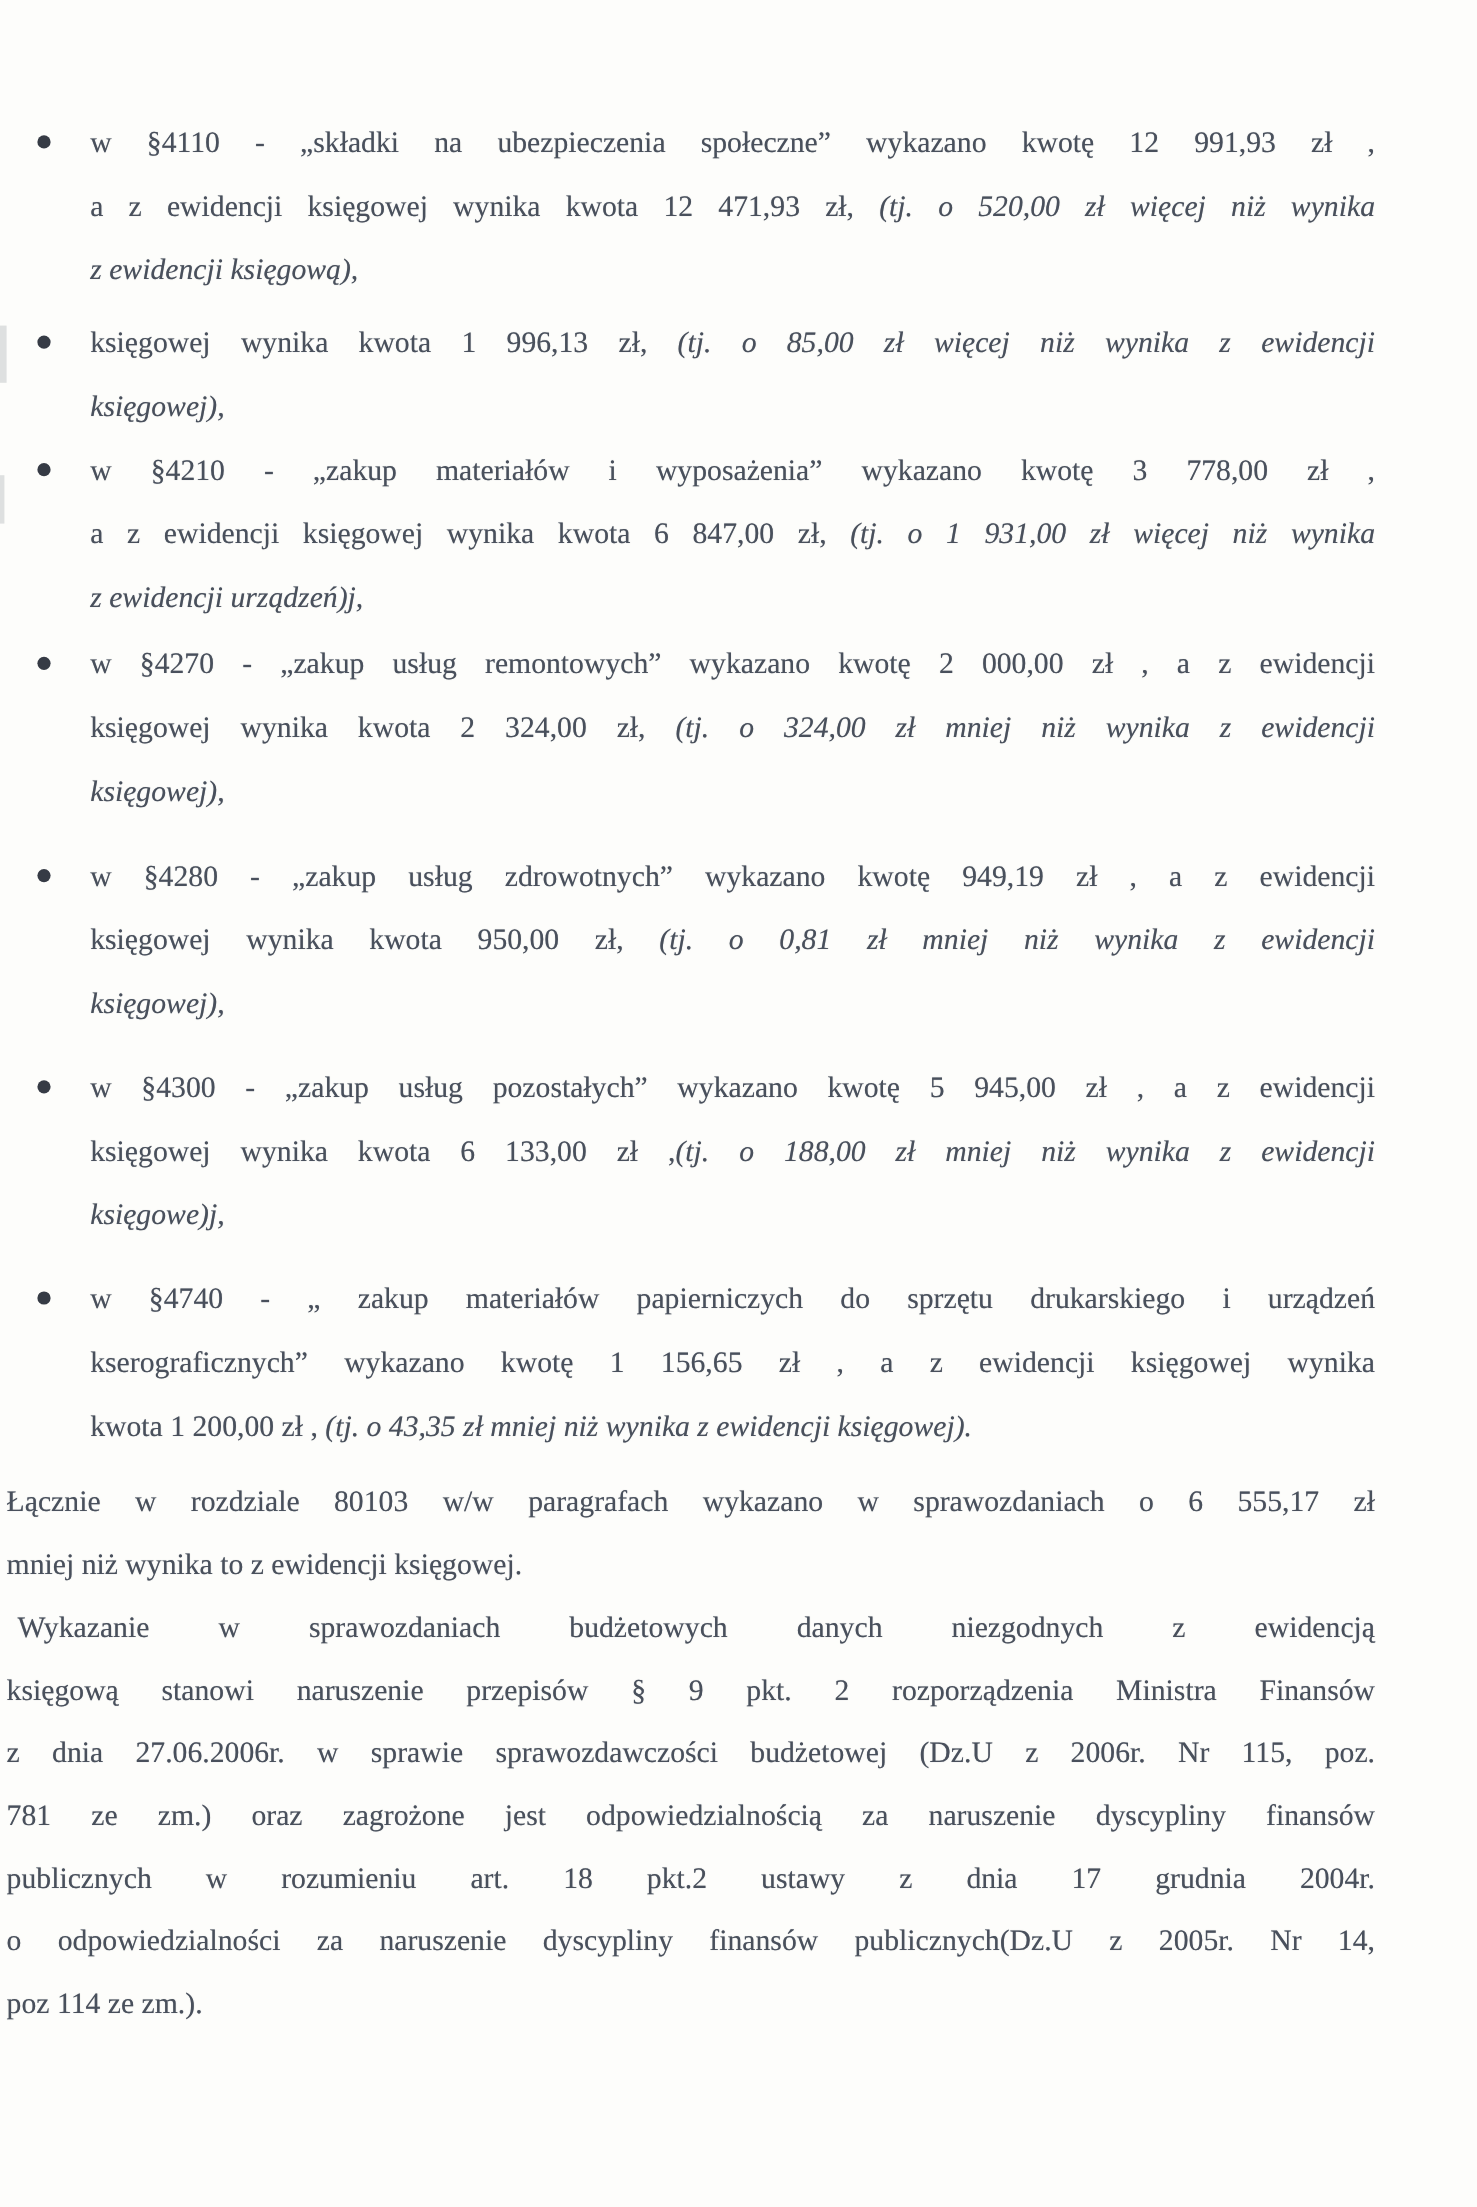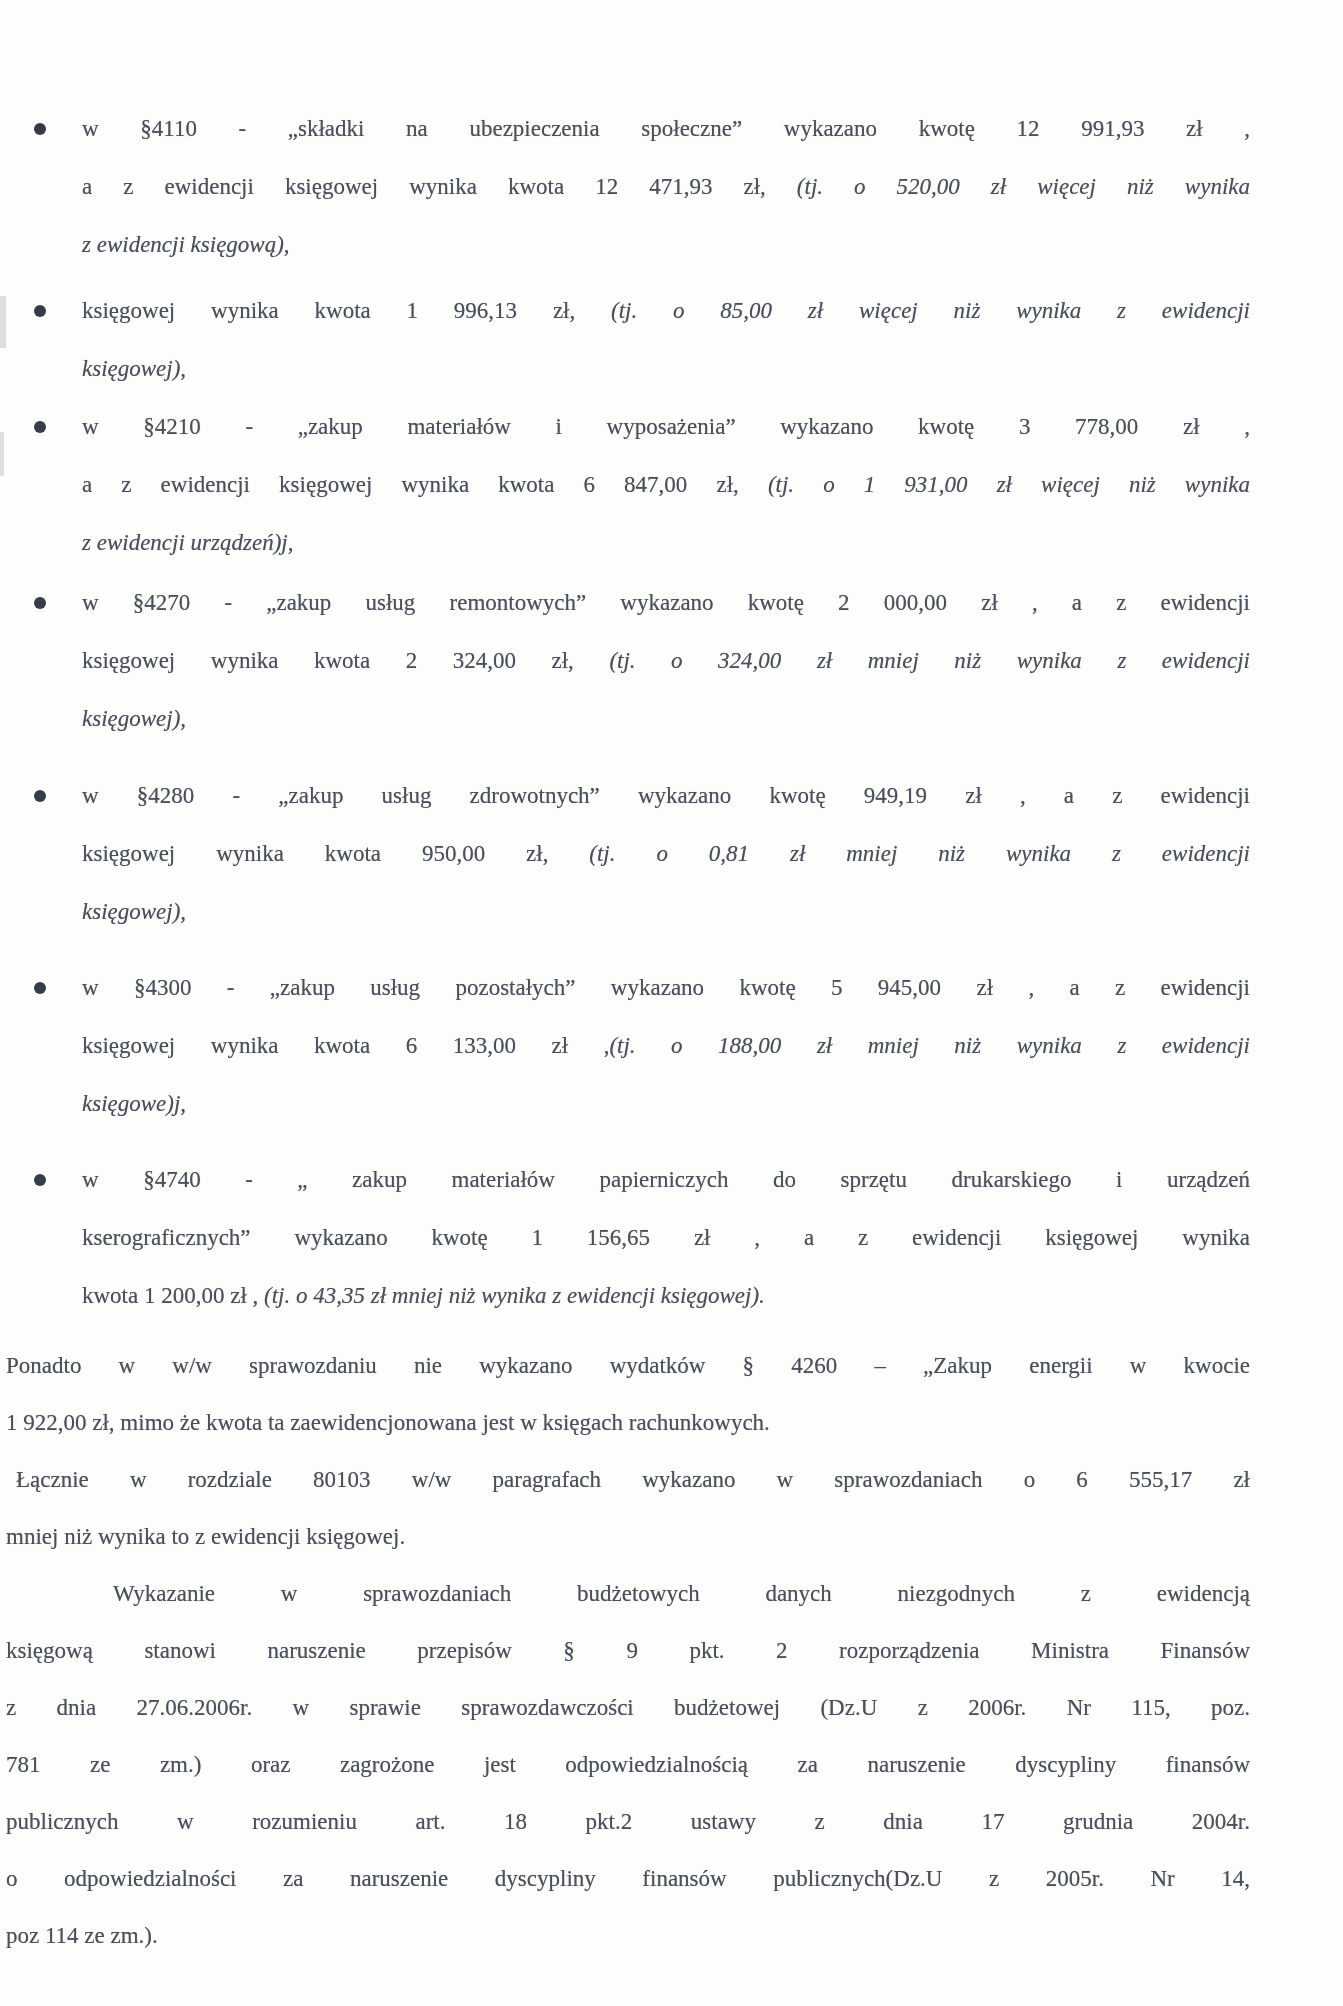--- a/index.html
+++ b/index.html
@@ -22,21 +22,21 @@
     background:var(--paper);
     overflow:hidden;
     color:var(--ink);
   }
   .content{
     position:absolute;
     left:6px;top:100px;
     width:1244px;
   }
   .line{
-    font-size:23px;
+    font-size:27px;
     line-height:var(--lh-bullet);
     height:var(--lh-bullet);
     text-align:justify;
     text-align-last:justify;
     text-shadow:0 0 0.7px rgba(73,80,92,0.55);
   }
   .line.short{
     text-align-last:left;
   }
   .seg{font-style:normal;}
@@ -134,24 +134,20 @@
         <li class="bullet-item">
           <span class="bullet-dot"></span>
           <div class="item-lines">
             <div class="line"><span class="seg">w §4740 - „ zakup materiałów papierniczych do sprzętu drukarskiego i urządzeń</span></div>
             <div class="line"><span class="seg">kserograficznych” wykazano kwotę 1 156,65 zł , a z ewidencji księgowej wynika</span></div>
             <div class="line short"><span class="seg">kwota 1 200,00 zł , </span><span class="seg italic">(tj. o 43,35 zł mniej niż wynika z ewidencji księgowej).</span></div>
           </div>
         </li>
       </ul>
       <div class="paragraph">
-        <div class="line"><span class="seg">Ponadto w w/w sprawozdaniu nie wykazano wydatków § 4260 – „Zakup energii w kwocie</span></div>
-        <div class="line short"><span class="seg">1 922,00 zł, mimo że kwota ta zaewidencjonowana jest w księgach rachunkowych.</span></div>
-      </div>
-      <div class="paragraph">
         <div class="line"><span class="seg">Łącznie w rozdziale 80103 w/w paragrafach wykazano w sprawozdaniach o 6 555,17 zł</span></div>
         <div class="line short"><span class="seg">mniej niż wynika to z ewidencji księgowej.</span></div>
       </div>
       <div class="paragraph">
         <div class="line"><span class="seg">Wykazanie w sprawozdaniach budżetowych danych niezgodnych z ewidencją</span></div>
         <div class="line"><span class="seg">księgową stanowi naruszenie przepisów § 9 pkt. 2 rozporządzenia Ministra Finansów</span></div>
         <div class="line"><span class="seg">z dnia 27.06.2006r. w sprawie sprawozdawczości budżetowej (Dz.U z 2006r. Nr 115, poz.</span></div>
         <div class="line"><span class="seg">781 ze zm.) oraz zagrożone jest odpowiedzialnością za naruszenie dyscypliny finansów</span></div>
         <div class="line"><span class="seg">publicznych w rozumieniu art. 18 pkt.2 ustawy z dnia 17 grudnia 2004r.</span></div>
         <div class="line"><span class="seg">o odpowiedzialności za naruszenie dyscypliny finansów publicznych(Dz.U z 2005r. Nr 14,</span></div>

